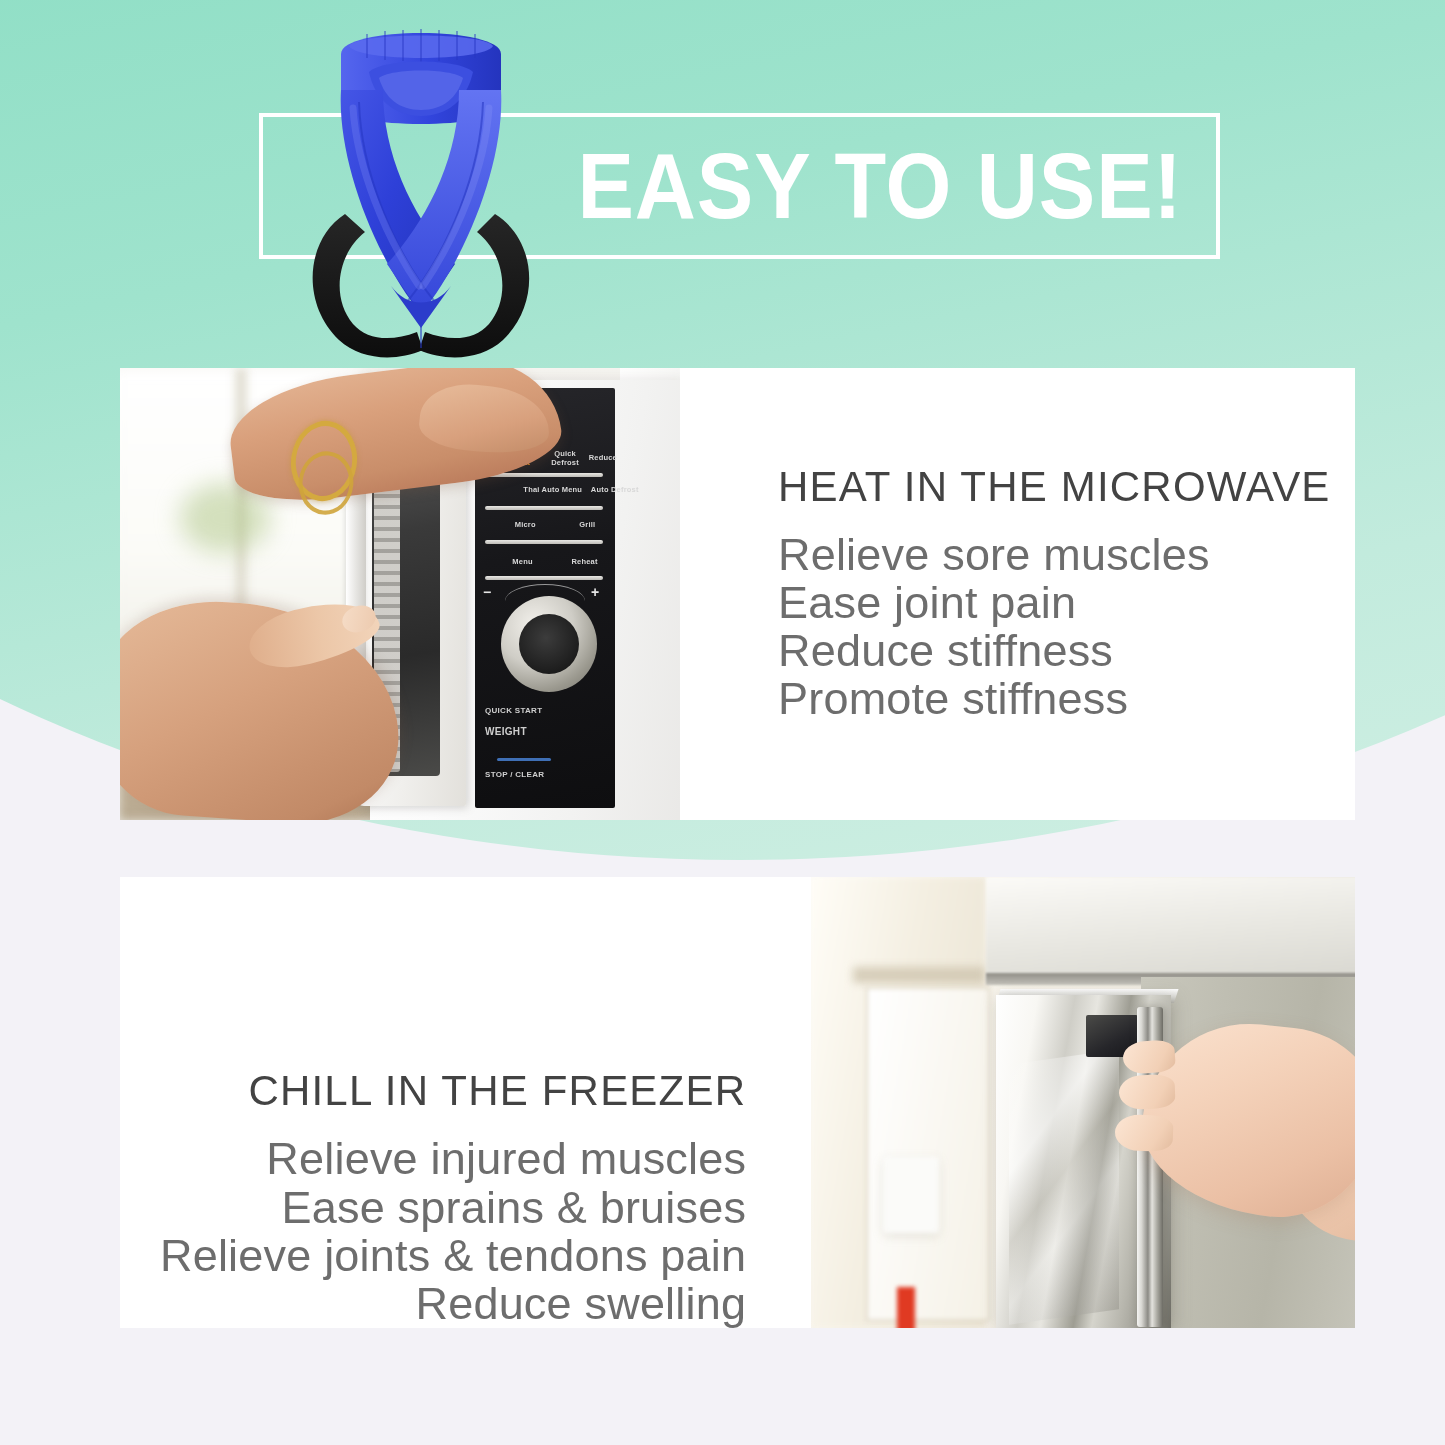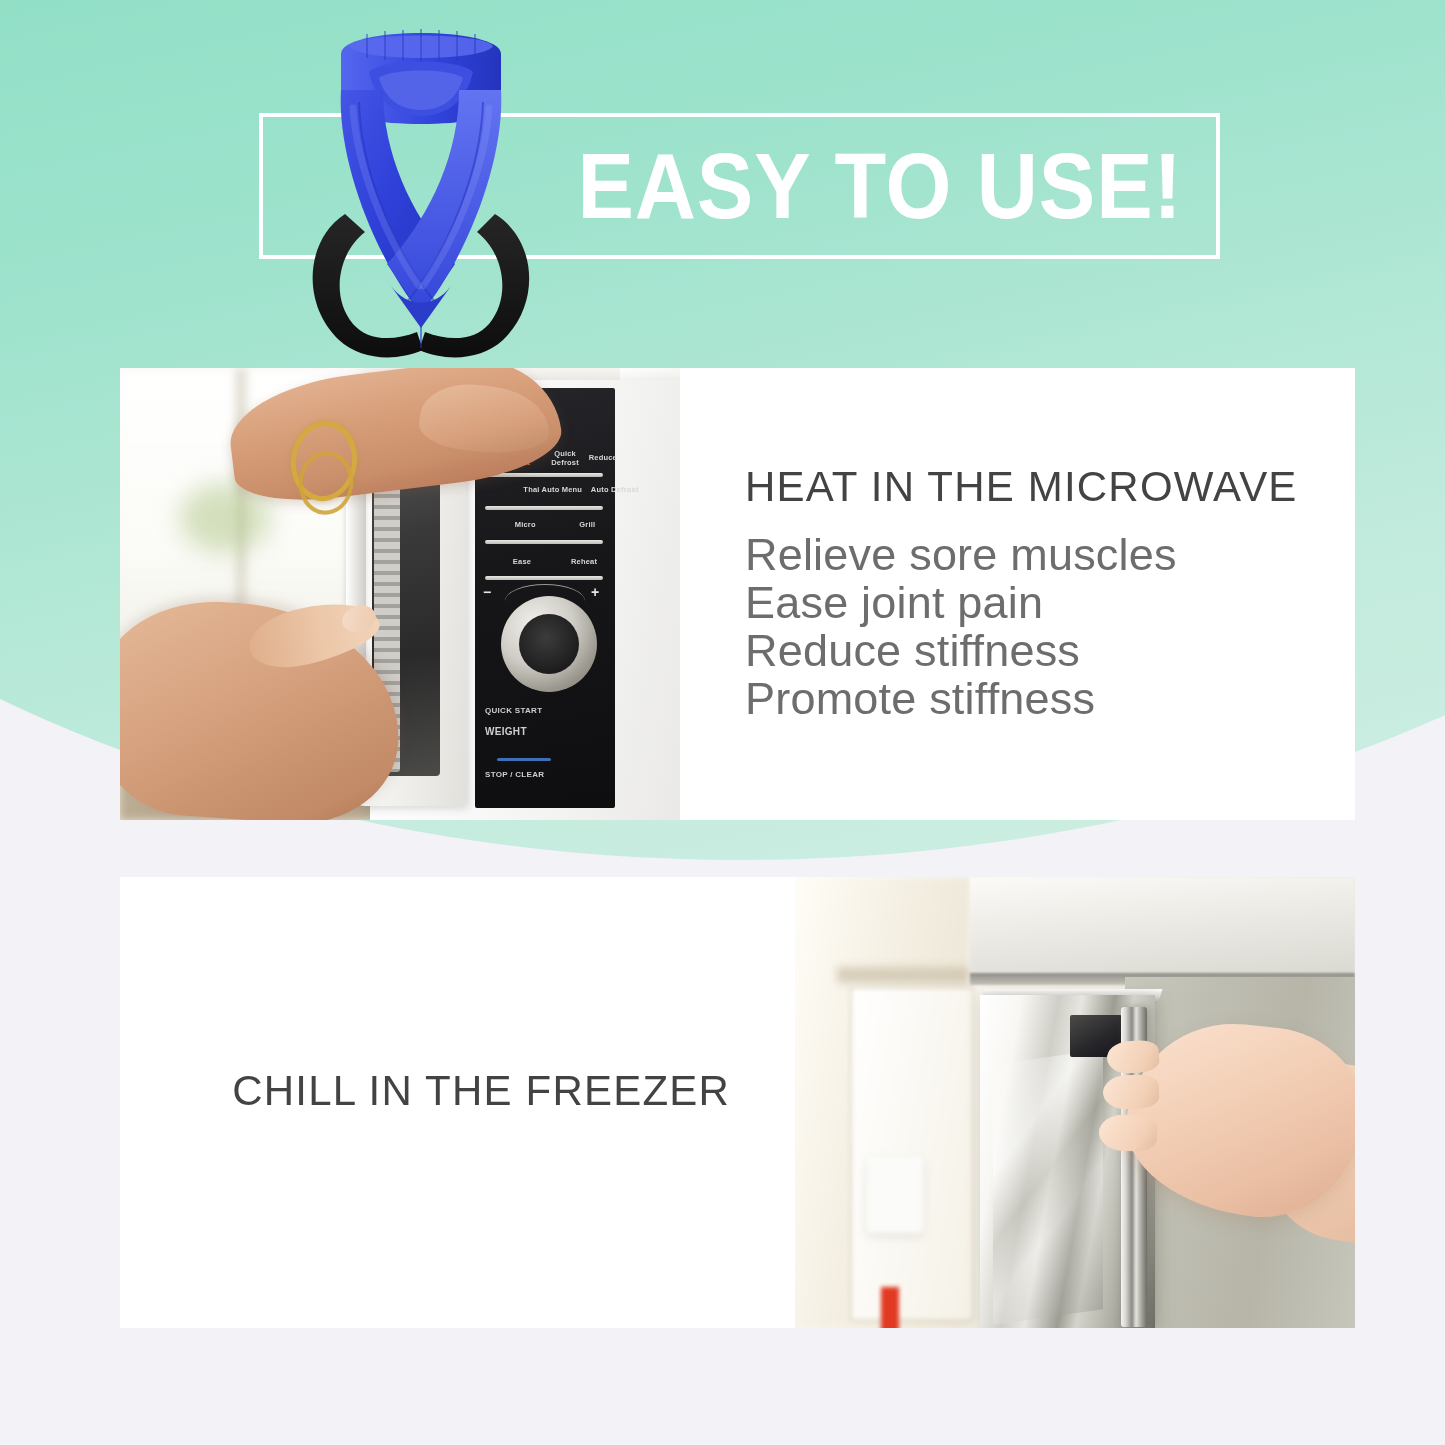--- a/index.html
+++ b/index.html
@@ -111,22 +111,22 @@
   .photo-fridge    { width: 560px; height: 451px; }
 
   .copy {
     flex: 1 1 auto;
     display: flex;
     flex-direction: column;
     justify-content: center;
     padding: 0 40px;
     background: #ffffff;
   }
-  .copy-left  { align-items: flex-start; text-align: left;  padding-left: 65px; }
-  .copy-right { align-items: flex-end;   text-align: right; padding-right: 65px; }
+  .copy-left  { align-items: flex-start; text-align: left;  padding-left: 98px; }
+  .copy-right { align-items: flex-end;   text-align: right; padding-right: 65px; justify-content: flex-end; }
 
   .card-title {
     color: #434343;
     font-size: 42px;
     font-weight: 400;
     letter-spacing: 1.2px;
     line-height: 1.05;
     margin-bottom: 22px;
     white-space: nowrap;
   }
@@ -542,21 +542,21 @@
         </div>
         <div class="mw-sep" style="top:118px;"></div>
 
         <div class="mw-btnrow" style="top:133px;">
           <span>Micro</span>
           <span>Grill</span>
         </div>
         <div class="mw-sep" style="top:152px;"></div>
 
         <div class="mw-btnrow" style="top:170px;">
-          <span>Ease</span>
+          <span>Menu</span>
           <span>Reheat</span>
         </div>
         <div class="mw-sep" style="top:188px;"></div>
 
         <div class="mw-arrow"></div>
         <div class="mw-minus">−</div>
         <div class="mw-plus">+</div>
 
         <div class="mw-dial-outer"></div>
         <div class="mw-dial-inner"></div>
@@ -584,20 +584,26 @@
         <li>Reduce stiffness</li>
         <li>Promote stiffness</li>
       </ul>
     </div>
   </div>
 
   <div class="card card-bottom">
 
     <div class="copy copy-right">
       <div class="card-title">CHILL IN THE FREEZER</div>
+      <ul class="bullet-list">
+        <li>Relieve injured muscles</li>
+        <li>Ease sprains &amp; bruises</li>
+        <li>Relieve joints &amp; tendons pain</li>
+        <li>Reduce swelling</li>
+      </ul>
     </div>
 
     <div class="photo photo-fridge">
       <div class="fz-room"></div>
       <div class="fz-cabinet"></div>
       <div class="fz-cabinet-shelf"></div>
       <div class="fz-cabinet-door"></div>
       <div class="fz-white-box"></div>
       <div class="fz-red"></div>
       <div class="fz-upper-unit"></div>

